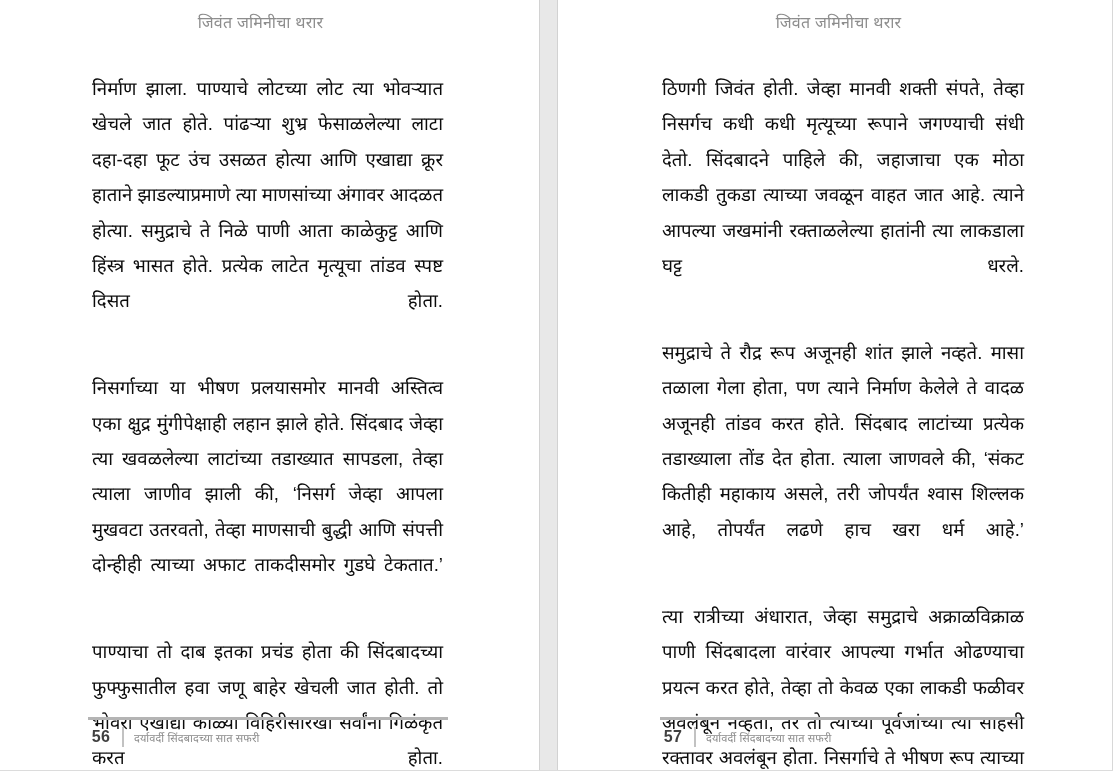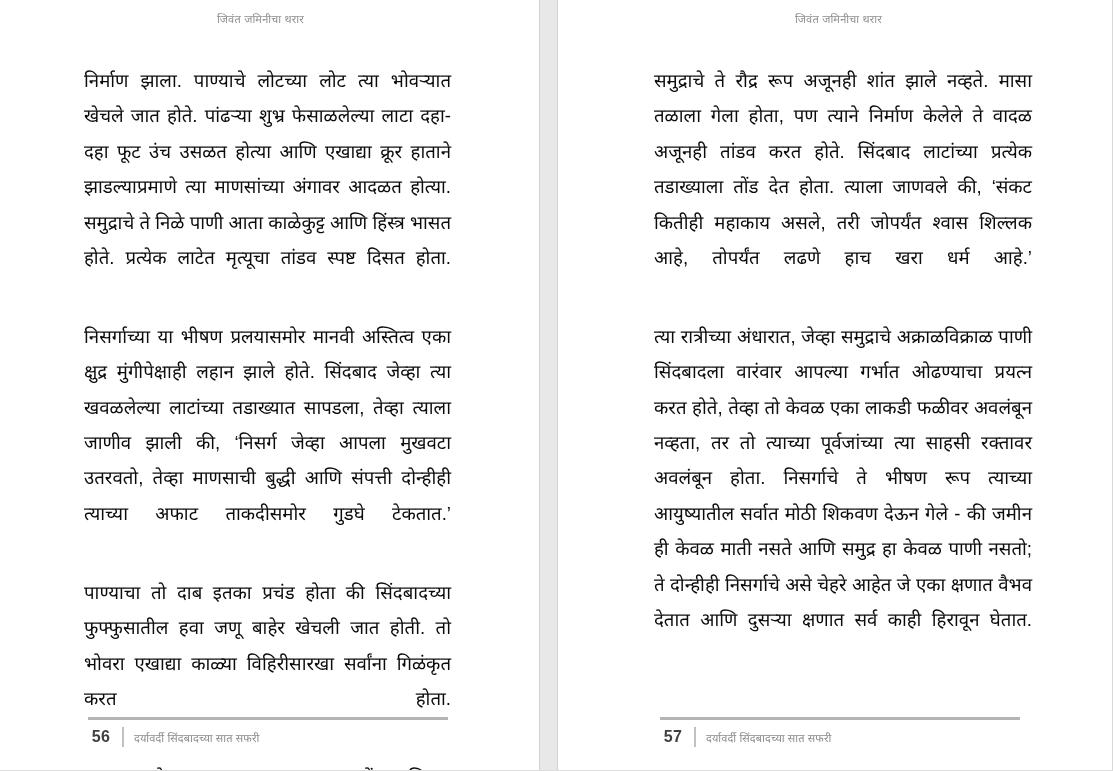--- a/index.html
+++ b/index.html
@@ -57,39 +57,39 @@
     background: #dcdcdc;
   }
 
   
   .running-head {
     position: absolute;
     top: 11px;
     left: 0;
     width: 100%;
     text-align: center;
-    font-size: 11px;
+    font-size: 16px;
     color: #8d8d8d;
     letter-spacing: .2px;
     white-space: nowrap;
   }
   .page-left .running-head  { padding-right: 18px; }
   .page-right .running-head { padding-left: 6px; }
 
   
   .textcol {
     position: absolute;
     top: 55px;
   }
   .page-left .textcol  { left: 76px; width: 383px; }
   .page-right .textcol { left: 646px - 558px; width: 394px; }
   .page-right .textcol { left: 88px; width: 394px; }
 
   .para {
-    margin: 8px;
+    margin: 16px;
     font-size: 18.6px;
     line-height: 35.4px;
     color: #0b0b0b;
     text-align: justify;
     text-justify: inter-word;
     font-weight: 400;
   }
   
   .para:after {
     content: "";
@@ -166,20 +166,21 @@
 
   </div>
 
   <div class="gutter"></div>
 
   <div class="page page-right">
 
     <div class="running-head">जिवंत जमिनीचा थरार</div>
 
     <div class="textcol">
+      <p class="para">ठिणगी जिवंत होती. जेव्हा मानवी शक्ती संपते, तेव्हा निसर्गच कधी कधी मृत्यूच्या रूपाने जगण्याची संधी देतो. सिंदबादने पाहिले की, जहाजाचा एक मोठा लाकडी तुकडा त्याच्या जवळून वाहत जात आहे. त्याने आपल्या जखमांनी रक्ताळलेल्या हातांनी त्या लाकडाला घट्ट धरले.</p>
       <p class="para">समुद्राचे ते रौद्र रूप अजूनही शांत झाले नव्हते. मासा तळाला गेला होता, पण त्याने निर्माण केलेले ते वादळ अजूनही तांडव करत होते. सिंदबाद लाटांच्या प्रत्येक तडाख्याला तोंड देत होता. त्याला जाणवले की, ‘संकट कितीही महाकाय असले, तरी जोपर्यंत श्वास शिल्लक आहे, तोपर्यंत लढणे हाच खरा धर्म आहे.’</p>
       <p class="para">त्या रात्रीच्या अंधारात, जेव्हा समुद्राचे अक्राळविक्राळ पाणी सिंदबादला वारंवार आपल्या गर्भात ओढण्याचा प्रयत्न करत होते, तेव्हा तो केवळ एका लाकडी फळीवर अवलंबून नव्हता, तर तो त्याच्या पूर्वजांच्या त्या साहसी रक्तावर अवलंबून होता. निसर्गाचे ते भीषण रूप त्याच्या आयुष्यातील सर्वात मोठी शिकवण देऊन गेले - की जमीन ही केवळ माती नसते आणि समुद्र हा केवळ पाणी नसतो; ते दोन्हीही निसर्गाचे असे चेहरे आहेत जे एका क्षणात वैभव देतात आणि दुसऱ्या क्षणात सर्व काही हिरावून घेतात.</p>
     </div>
 
     <div class="footer">
       <div class="footer-rule"></div>
       <div class="footer-row">
         <span class="folio">57</span>
         <span class="folio-sep"></span>
         <span class="footer-title">दर्यावर्दी सिंदबादच्या सात सफरी</span>

